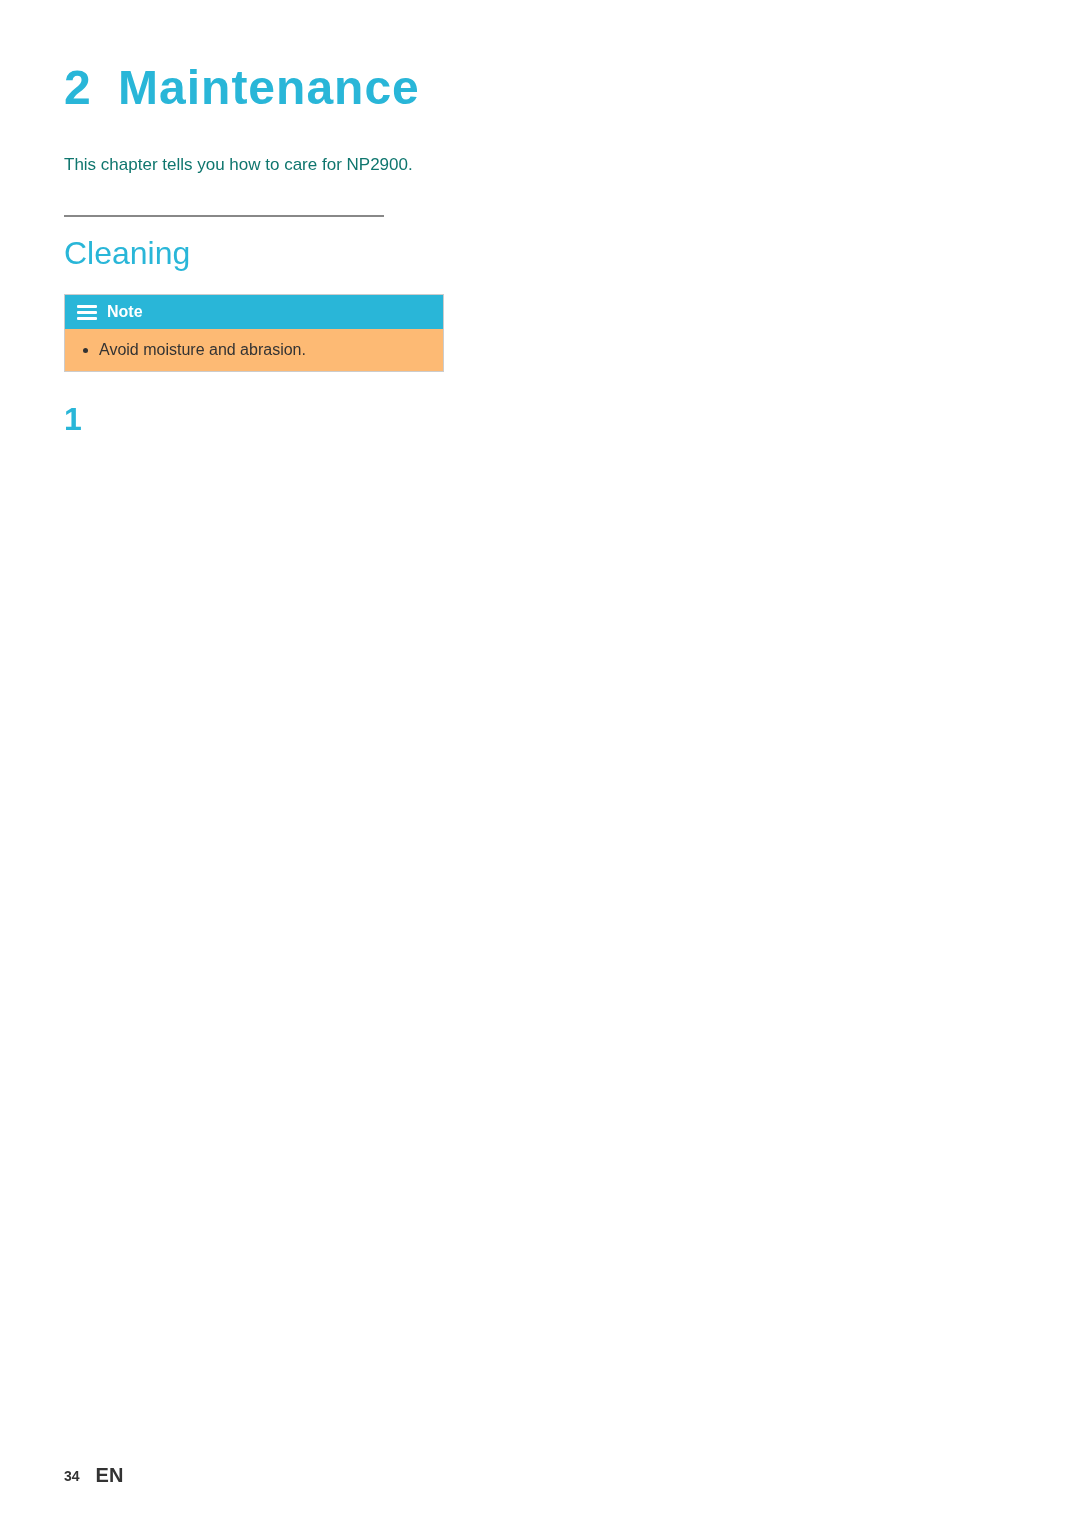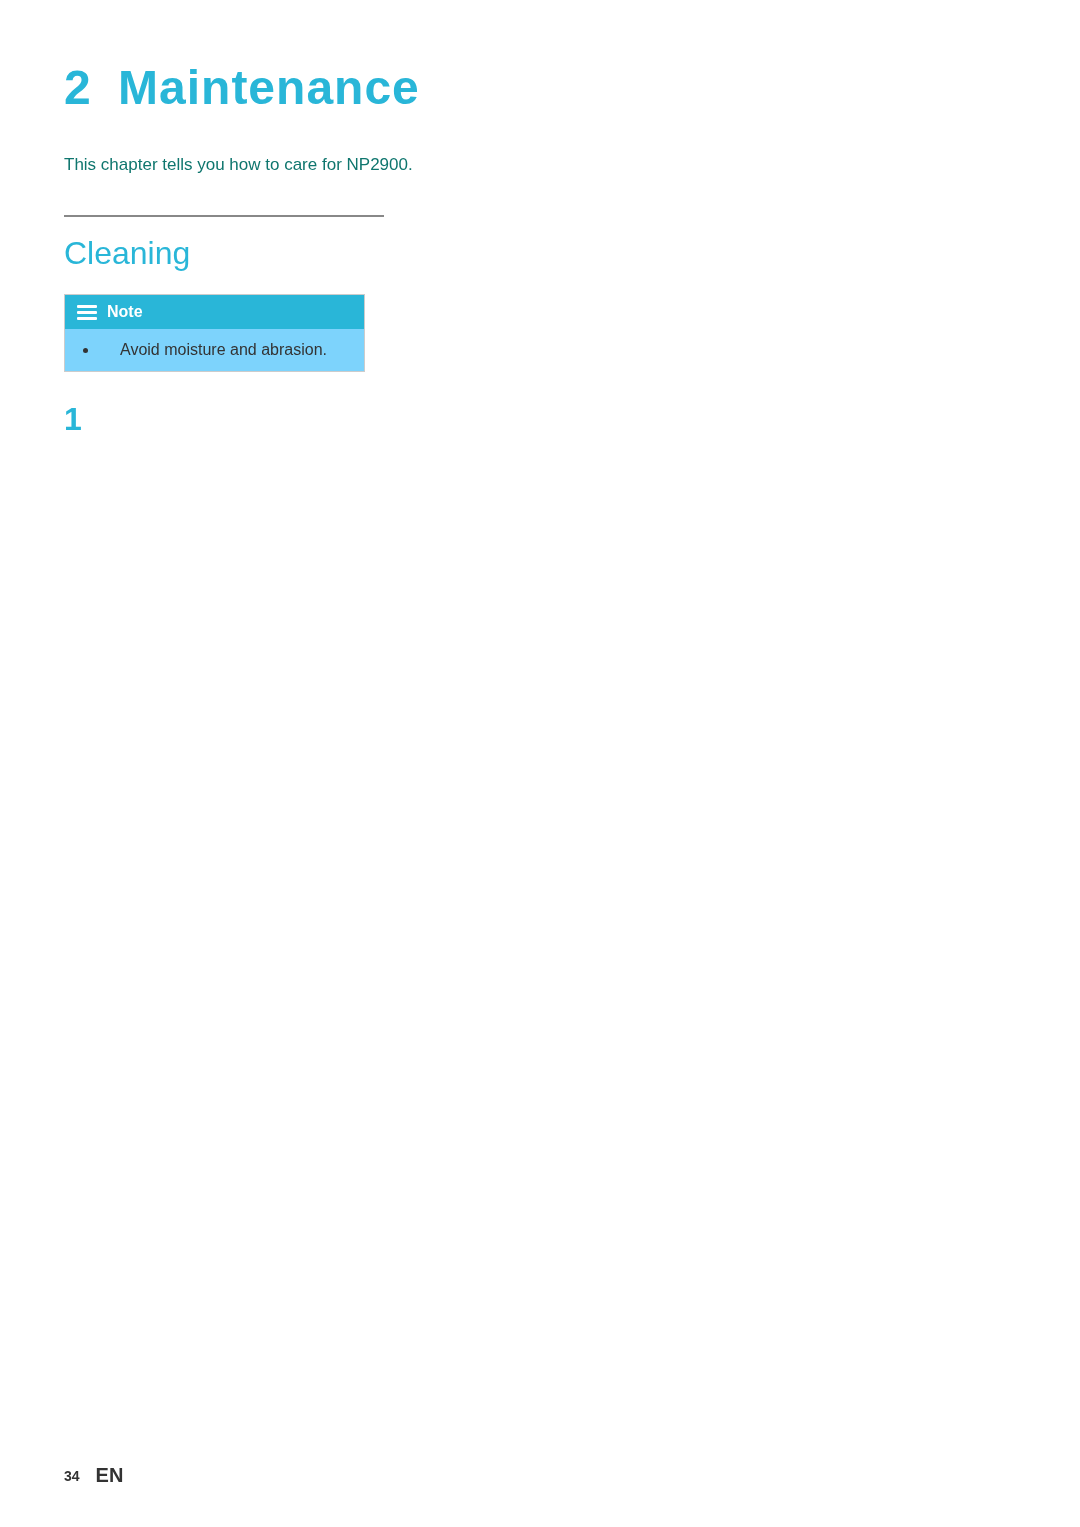--- a/index.html
+++ b/index.html
@@ -54,21 +54,21 @@
 
     .section-title {
       font-size: 32px;
       font-weight: 400;
       color: #29b6d8;
       margin-bottom: 22px;
     }
 
     .note-box {
       border: 1.5px solid #cccccc;
-      width: 301px;
+      width: 380px;
       margin-bottom: 28px;
     }
 
     .note-header {
       background: #29b6d8;
       padding: 8px 12px;
       display: flex;
       align-items: center;
       gap: 10px;
     }
@@ -88,22 +88,21 @@
     }
 
     .note-label {
       font-size: 16px;
       font-weight: 600;
       color: #ffffff;
     }
 
     .note-content {
       padding: 12px 16px;
-      background: #7dd3fc;
-      text-align: center;
+      background: #fdba74;
     }
 
     .note-content ul {
       list-style: disc;
       padding-left: 18px;
     }
 
     .note-content ul li {
       font-size: 16px;
       color: #333333;

